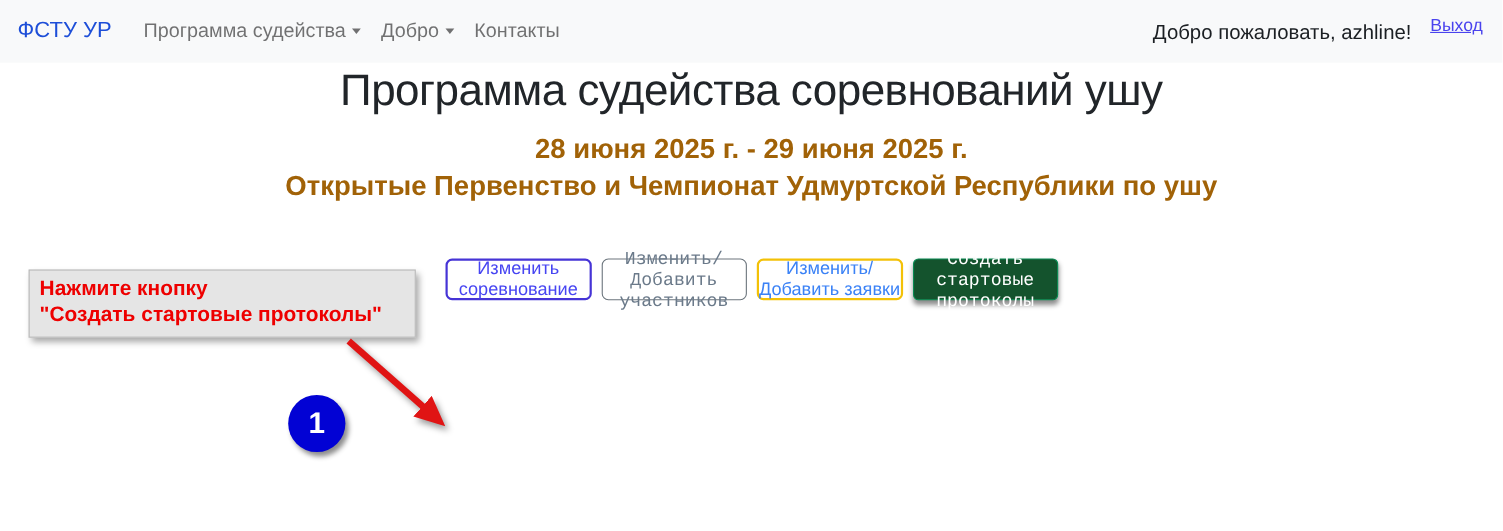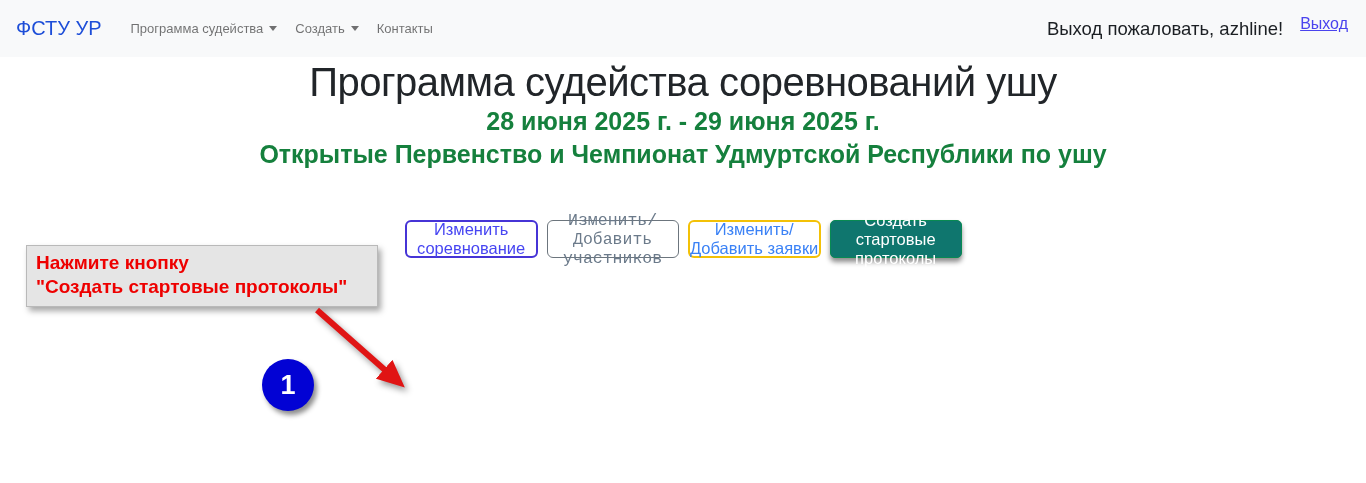--- a/index.html
+++ b/index.html
@@ -24,21 +24,21 @@
     font-size: 20px;
     color: #1d4ed8;
     margin-right: 20px;
     white-space: nowrap;
     cursor: pointer;
     text-decoration: none;
   }
   .nav-links { display: flex; align-items: center; list-style: none; }
   .nav-link {
     color: rgba(0,0,0,.55);
-    font-size: 13px;
+    font-size: 18px;
     padding: 8px 9px;
     cursor: pointer;
     white-space: nowrap;
     display: flex;
     align-items: center;
   }
   .caret {
     display: inline-block;
     width: 0; height: 0;
     margin-left: 6px;
@@ -66,26 +66,26 @@
   
   .page-title {
     margin-top: 3px;
     text-align: center;
     font-size: 40px;
     font-weight: 500;
     letter-spacing: -0.5px;
     color: #212529;
   }
   .subtitles {
-    margin-top: 0;
+    margin-top: 15px;
     text-align: center;
     font-size: 25px;
     font-weight: 600;
     line-height: 33px;
-    color: #15803d;
+    color: #a16207;
   }
 
   
   .actions {
     width: 557px;
     margin: 49px auto 0;
     display: flex;
     gap: 9px;
   }
   .btn {
@@ -98,24 +98,25 @@
     cursor: pointer;
     display: flex;
     align-items: center;
     justify-content: center;
   }
   .btn-outline-primary   { border: 2px solid #4634d6; color: #4745f2; }
   .btn-outline-secondary { border: 1px solid #6c757d; color: #6b7a8a; font-family: Liberation Mono, monospace; }
   .btn-outline-warning   { border: 2px solid #f3c107; color: #3b82f6; }
   .btn-success {
     border: 1px solid #088a52;
-    background: #0f766e;
+    background: #14532d;
     color: #ffffff;
     border-radius: 5px;
     box-shadow: 0 4px 5px rgba(0,0,0,.45);
+    font-family: Liberation Mono, monospace;
   }
 
   
   .callout {
     position: absolute;
     left: 26px; top: 245px;
     width: 352px;
     background: #e5e5e5;
     border: 1px solid #b9b9b9;
     box-shadow: 3px 4px 6px rgba(0,0,0,.35);
@@ -152,29 +153,29 @@
 <body>
 
 <nav class="navbar">
   <a class="brand">ФСТУ УР</a>
   <ul class="nav-links">
     <li class="nav-link">
       <span>Программа судейства</span>
       <span class="caret"></span>
     </li>
     <li class="nav-link">
-      <span>Создать</span>
+      <span>Добро</span>
       <span class="caret"></span>
     </li>
     <li class="nav-link">
       <span>Контакты</span>
     </li>
   </ul>
   <div class="nav-spacer"></div>
-  <span class="welcome">Выход пожаловать, azhline!</span>
+  <span class="welcome">Добро пожаловать, azhline!</span>
   <a class="logout">Выход</a>
 </nav>
 
 <h1 class="page-title">Программа судейства соревнований ушу</h1>
 <div class="subtitles">
   <div>28 июня 2025 г. - 29 июня 2025 г.</div>
   <div>Открытые Первенство и Чемпионат Удмуртской Республики по ушу</div>
 </div>
 
 <div class="actions">

